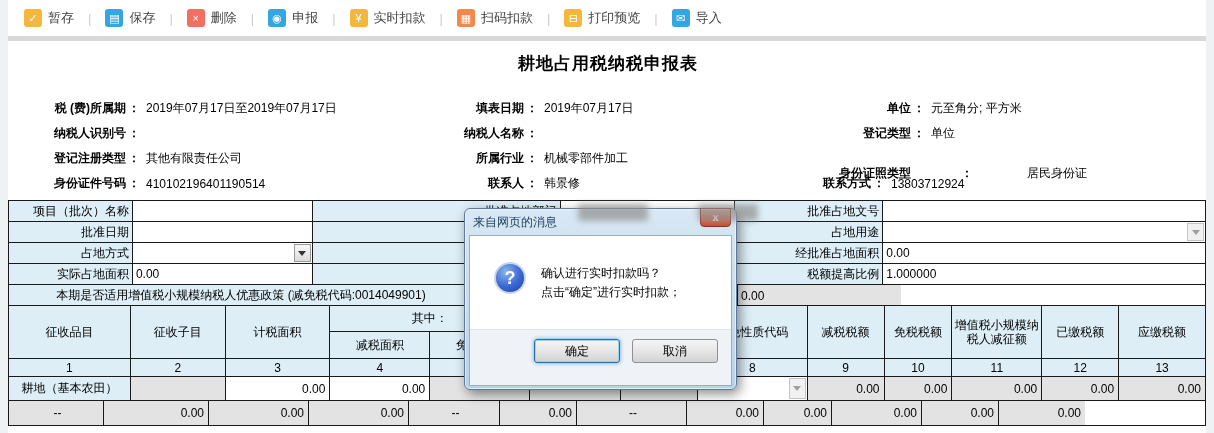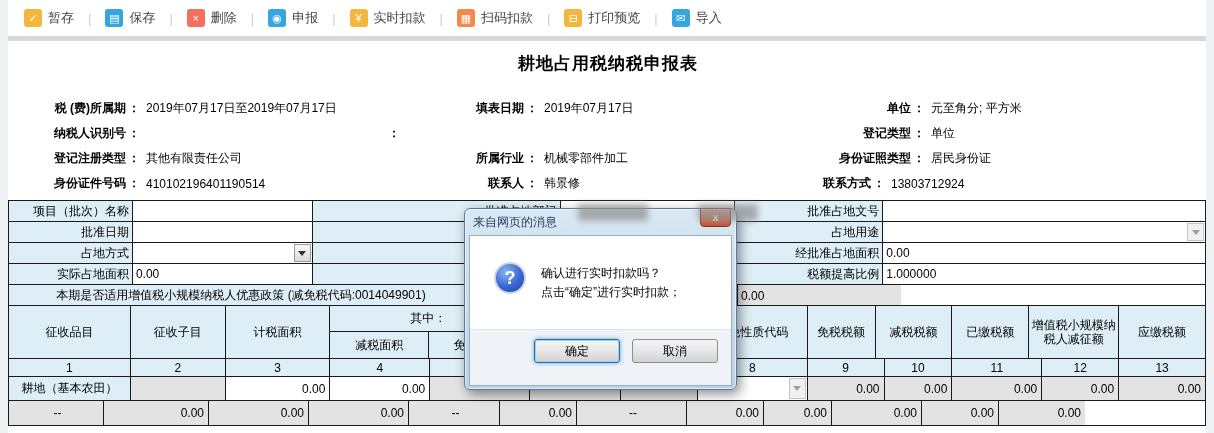--- a/index.html
+++ b/index.html
@@ -47,21 +47,21 @@
 
   .ddbtn { position:absolute; right:1px; top:1px; bottom:1px; width:17px; background:linear-gradient(#f8f8f8,#dcdcdc); border:1px solid #9a9a9a; display:flex; align-items:center; justify-content:center; }
   .ddbtn .tri { width:0; height:0; border-left:4px solid transparent; border-right:4px solid transparent; border-top:5px solid #333; }
   .ddbtn.dis { background:#f1f1f1; border-color:#c4c4c4; }
   .ddbtn.dis .tri { border-top-color:#9f9f9f; }
 
   
   .btable { position:absolute; left:0; top:305px; width:1198px; border:1px solid #1a1a1a; }
   .c1{width:122px}.c2{width:95px}.c3{width:105px}.c4{width:100px}.c5{width:100px}.c6{width:91px}.c7{width:77px}.c8{width:110px}.c9{width:77px}.c10{width:68px}.c11{width:90px}.c12{width:77px}.c13{width:86px}
   .hcell { background:#ddeef6; justify-content:center; text-align:center; line-height:14px; padding:0 2px; }
-  .grp { width:200px; display:flex; flex-direction:column; border-right:4px solid #0ea5e9; }
+  .grp { width:200px; display:flex; flex-direction:column; border-right:1px solid #0ea5e9; }
   .grp-top { height:26px; background:#ddeef6; border-bottom:1px solid #1a1a1a; display:flex; align-items:center; justify-content:center; }
   .grp-bot { display:flex; flex:1; }
   .grp-bot .tc { flex:1; }
   .hrow { height:53px; }
   .nrow { height:18px; }
   .drow { height:24px; }
 
   
   .dialog { position:absolute; left:464px; top:208px; width:273px; height:182px; z-index:50;
             background:linear-gradient(#d8e8f4,#b9d2e6); border:1px solid #60789a; border-radius:6px;
@@ -157,20 +157,21 @@
       <span class="icolon">：</span>
       <span class="ival">410102196401190514</span>
   </div>
 
   <div class="irow col2" style="left:378px; top:96px;">
     <span class="ilab">填表日期</span>
       <span class="icolon">：</span>
       <span class="ival">2019年07月17日</span>
   </div>
   <div class="irow col2" style="left:378px; top:121px;">
+    <span class="ilab">纳税人名称</span>
       <span class="icolon">：</span>
       <span class="ival"></span>
   </div>
   <div class="irow col2" style="left:378px; top:146px;align-items:center;">
     <span class="ilab">所属行业</span>
       <span class="icolon">：</span>
       <span class="ival">机械零部件加工</span>
   </div>
   <div class="irow col2" style="left:378px; top:171px;">
     <span class="ilab">联系人</span>
@@ -181,21 +182,21 @@
   <div class="irow col3" style="left:735px; top:96px;">
     <span class="ilab">单位</span>
       <span class="icolon">：</span>
       <span class="ival">元至角分; 平方米</span>
   </div>
   <div class="irow col3" style="left:735px; top:121px;">
     <span class="ilab">登记类型</span>
       <span class="icolon">：</span>
       <span class="ival">单位</span>
   </div>
-  <div class="irow col3" style="left:735px; top:146px;">
+  <div class="irow col3" style="left:735px; top:161px;gap:48px;">
     <span class="ilab">身份证照类型</span>
       <span class="icolon">：</span>
       <span class="ival">居民身份证</span>
   </div>
   <div class="irow col3" style="left:695px; top:171px;">
     <span class="ilab">联系方式</span>
       <span class="icolon">：</span>
       <span class="ival">13803712924</span>
   </div>
 
@@ -257,24 +258,24 @@
       <div class="grp">
         <div class="grp-top">其中：</div>
         <div class="grp-bot">
           <div class="tc hcell">减税面积</div>
           <div class="tc hcell" style="border-right:none">免税面积</div>
         </div>
       </div>
       <div class="tc hcell c6"></div>
       <div class="tc hcell c7"></div>
       <div class="tc hcell c8">减免性质代码</div>
+      <div class="tc hcell c9">减税税额</div>
       <div class="tc hcell c10">免税税额</div>
-      <div class="tc hcell c9">减税税额</div>
+      <div class="tc hcell c11">增值税小规模纳税人减征额</div>
       <div class="tc hcell c12">已缴税额</div>
-      <div class="tc hcell c11">增值税小规模纳税人减征额</div>
       <div class="tc hcell c13">应缴税额</div>
     </div>
     <div class="trow nrow">
       <div class="tc hcell c1">1</div>
       <div class="tc hcell c2">2</div>
       <div class="tc hcell c3">3</div>
       <div class="tc hcell c4">4</div>
       <div class="tc hcell c5">5</div>
       <div class="tc hcell c6">6</div>
       <div class="tc hcell c7">7</div>

